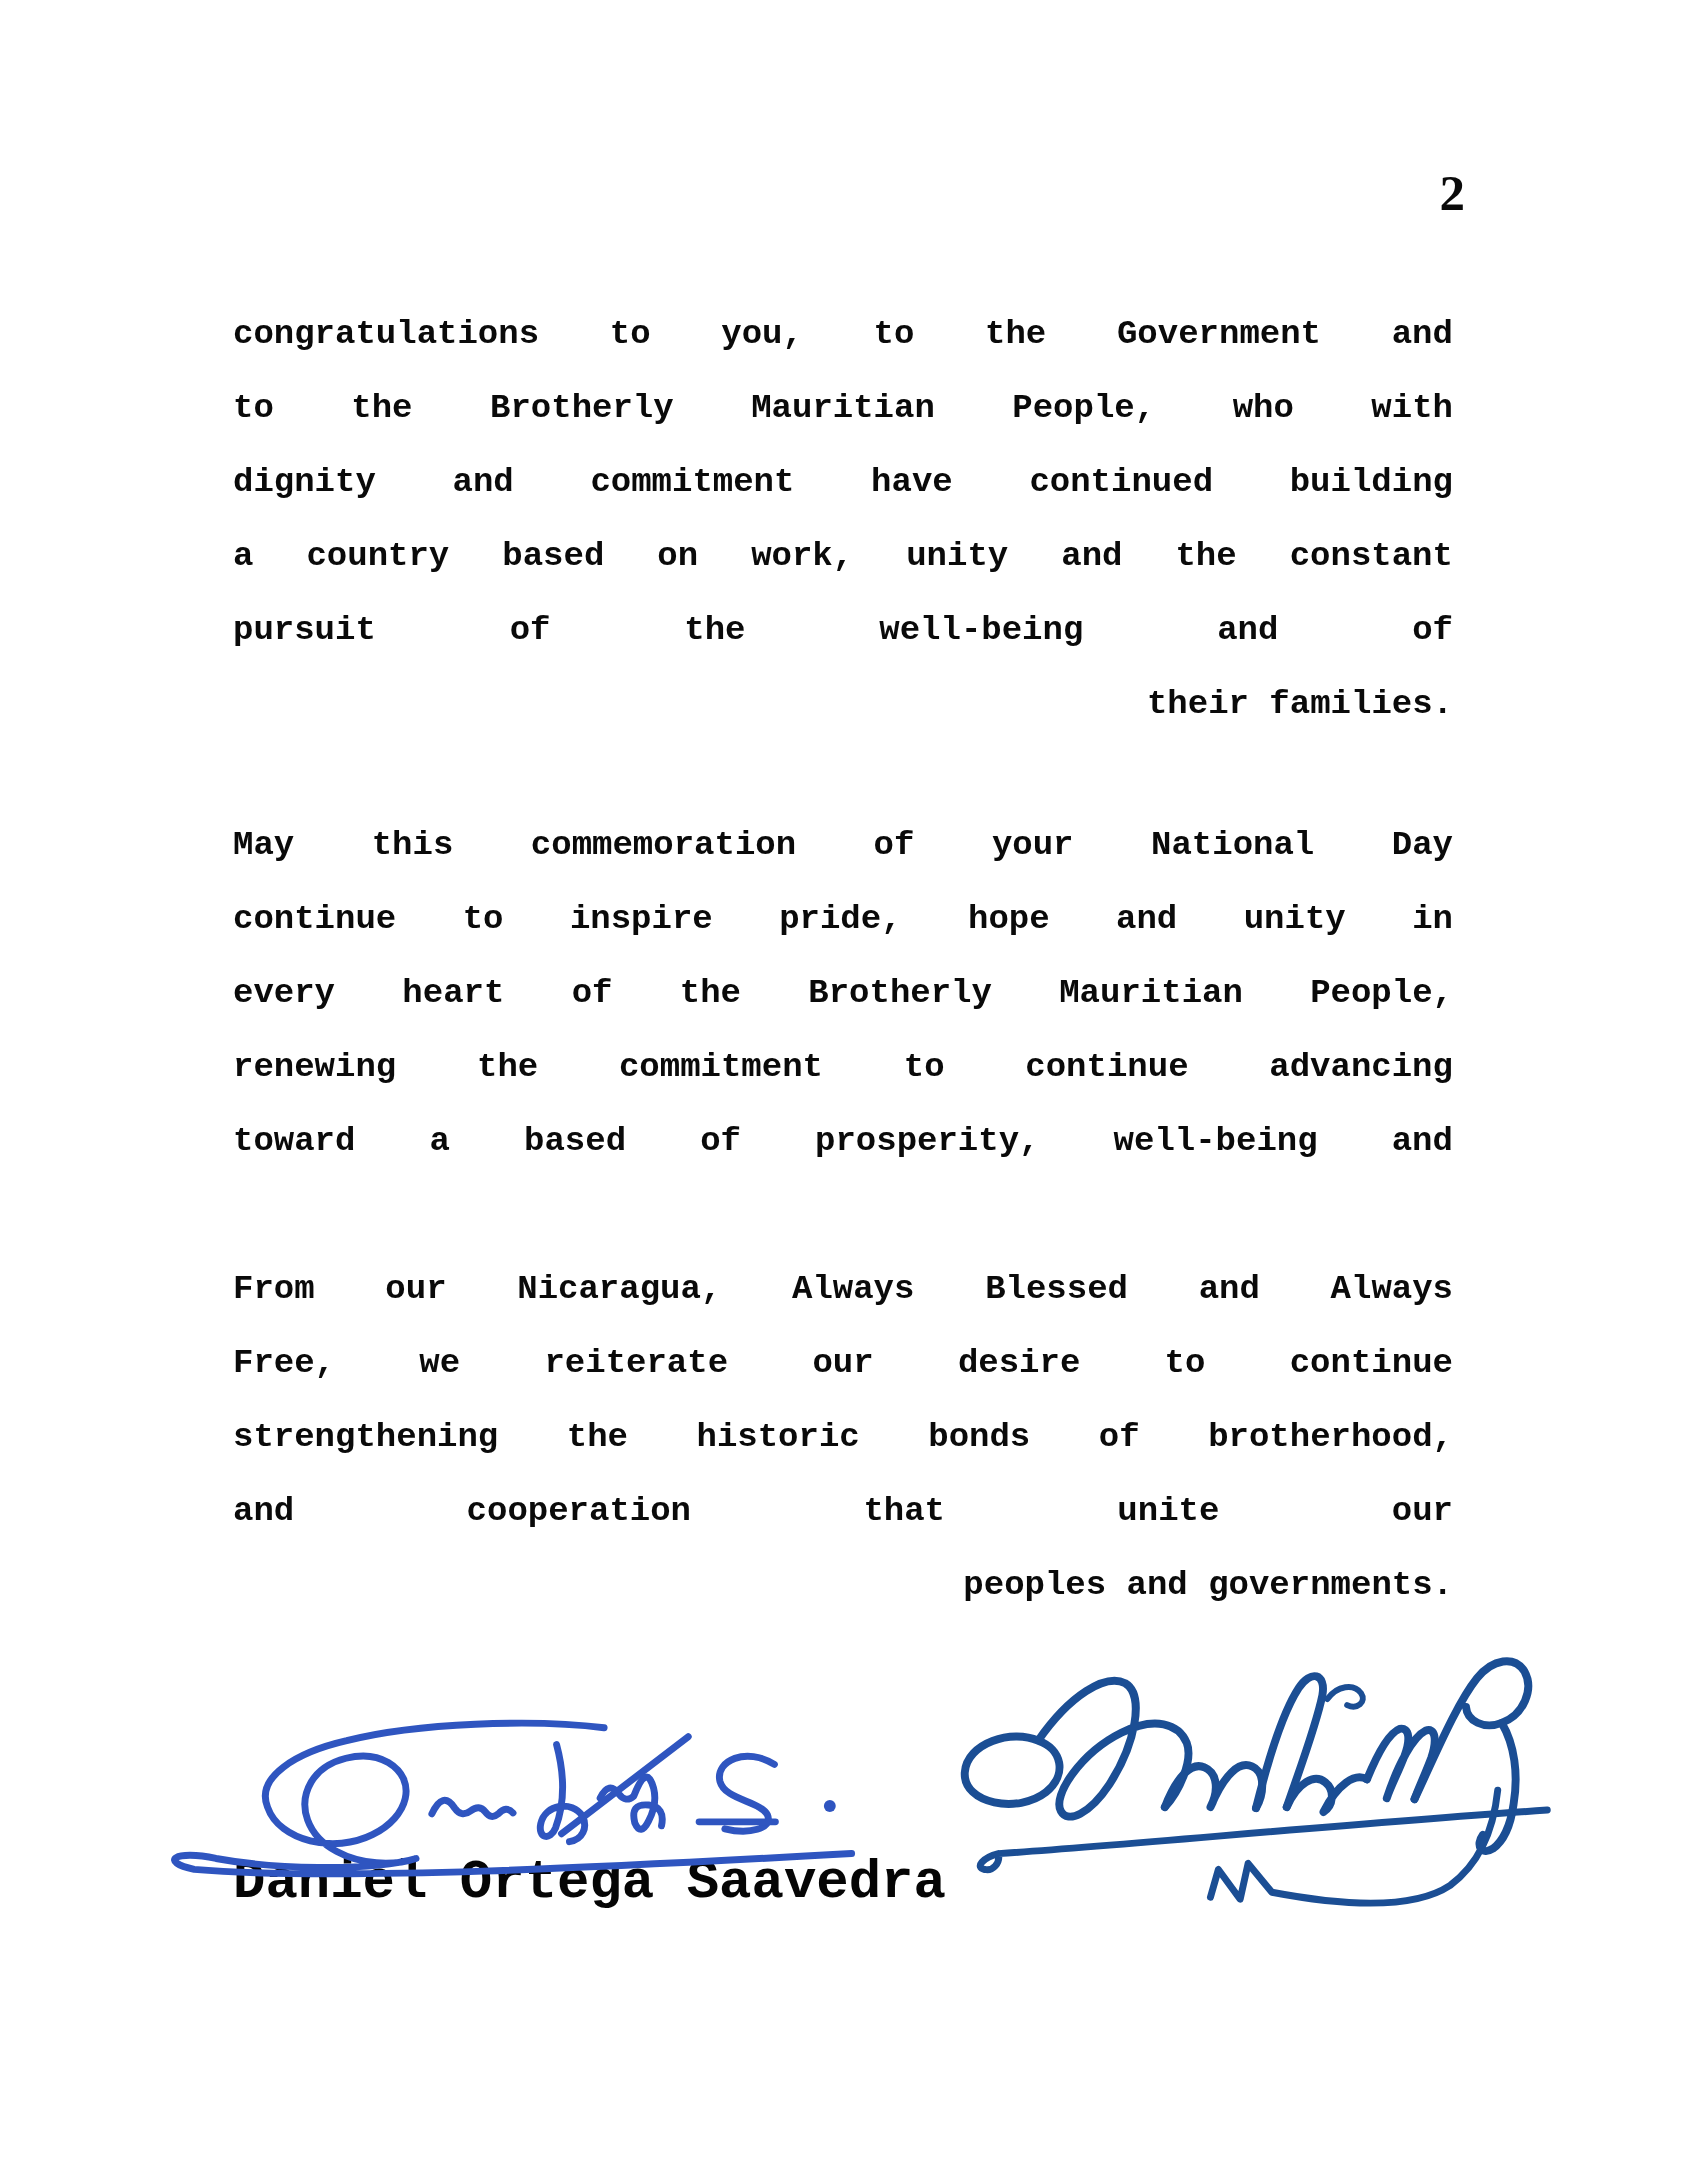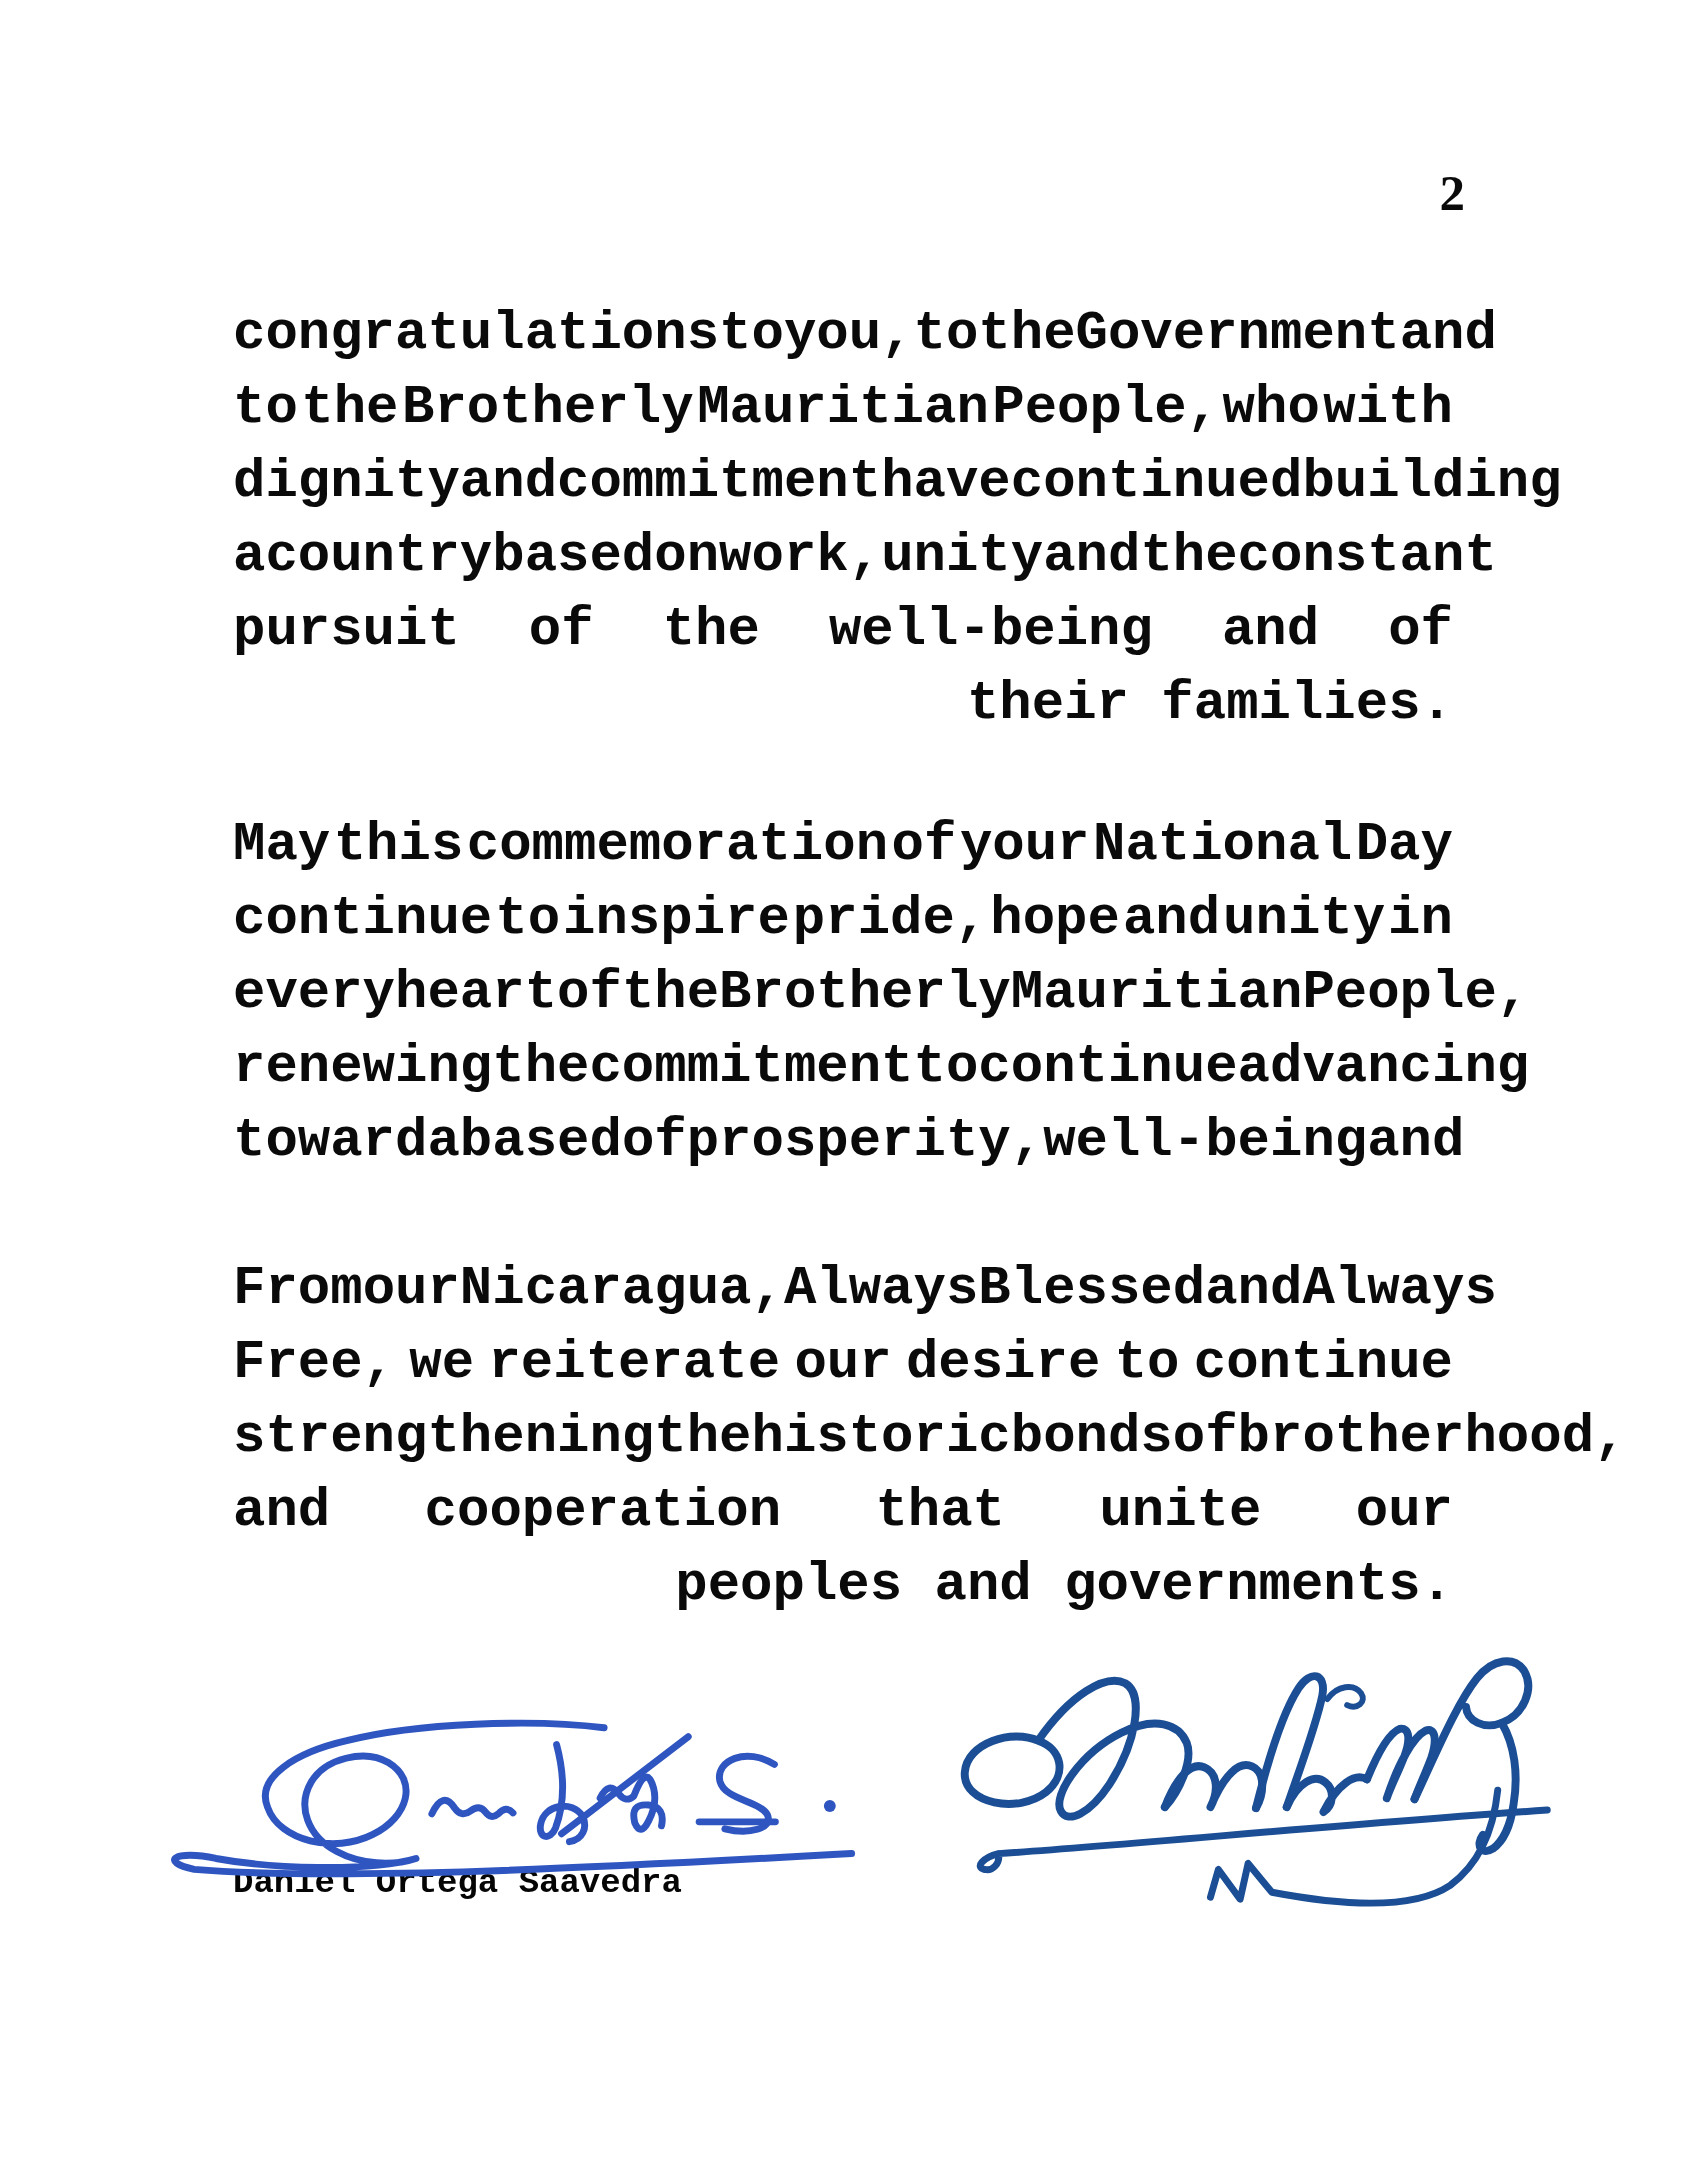--- a/index.html
+++ b/index.html
@@ -12,35 +12,35 @@
   }
   .page{position:absolute;inset:0;background:#ffffff;}
   .page-number{
     position:absolute;left:1366px;top:164px;width:99px;
     text-align:right;
     font-family:"Liberation Serif","DejaVu Serif",serif;
     font-weight:bold;font-size:51px;color:#0a0a0a;
   }
   .body-text{
     position:absolute;left:233px;top:297px;width:1220px;
-    font-size:54px;font-weight:bold;color:#0a0a0a;
+    font-size:34px;font-weight:bold;color:#0a0a0a;
   }
   .line{
     display:flex;justify-content:space-between;
     height:74px;line-height:74px;white-space:nowrap;
   }
   .line.last{justify-content:flex-end;gap:0.6em;}
   .pgap1{height:67px;}
   .pgap2{height:74px;}
   .sig-svg{position:absolute;pointer-events:none;}
   .sig-left{left:119px;top:1683px;}
   .sig-right{left:941px;top:1604px;}
   .sig-name{
     position:absolute;top:1846px;
-    font-size:34px;font-weight:bold;color:#050505;
+    font-size:54px;font-weight:bold;color:#050505;
     white-space:nowrap;line-height:74px;height:74px;
   }
   .sig-name.left{left:233px;}
   .sig-name.right{left:1015px;}
 </style>
 </head>
 <body>
 
 <div class="page">
 

